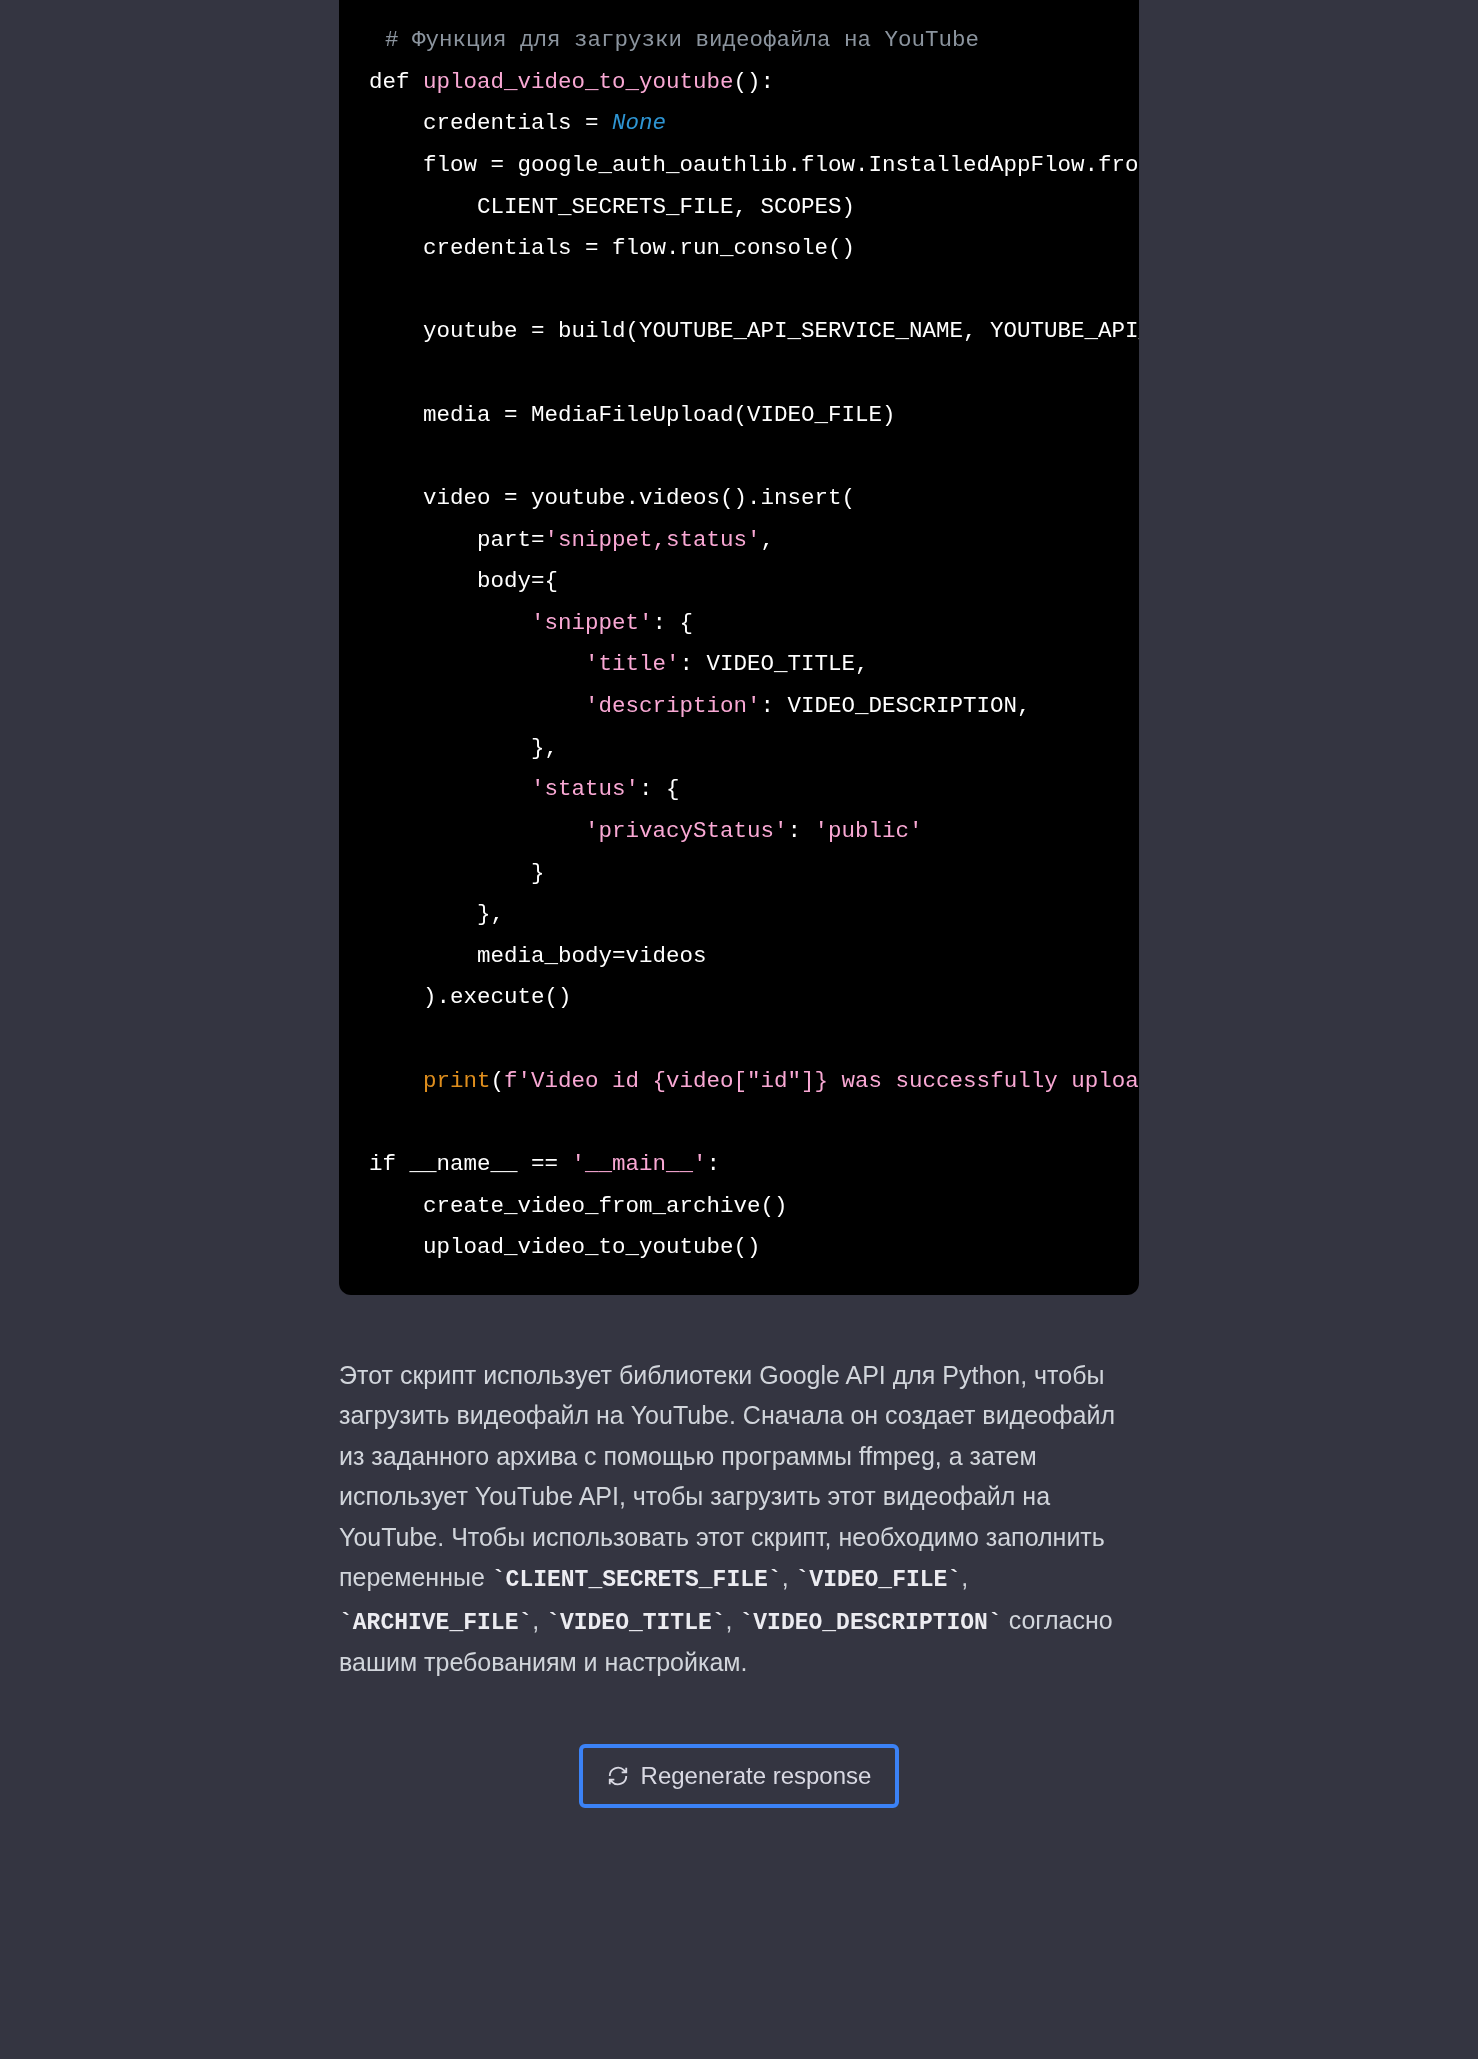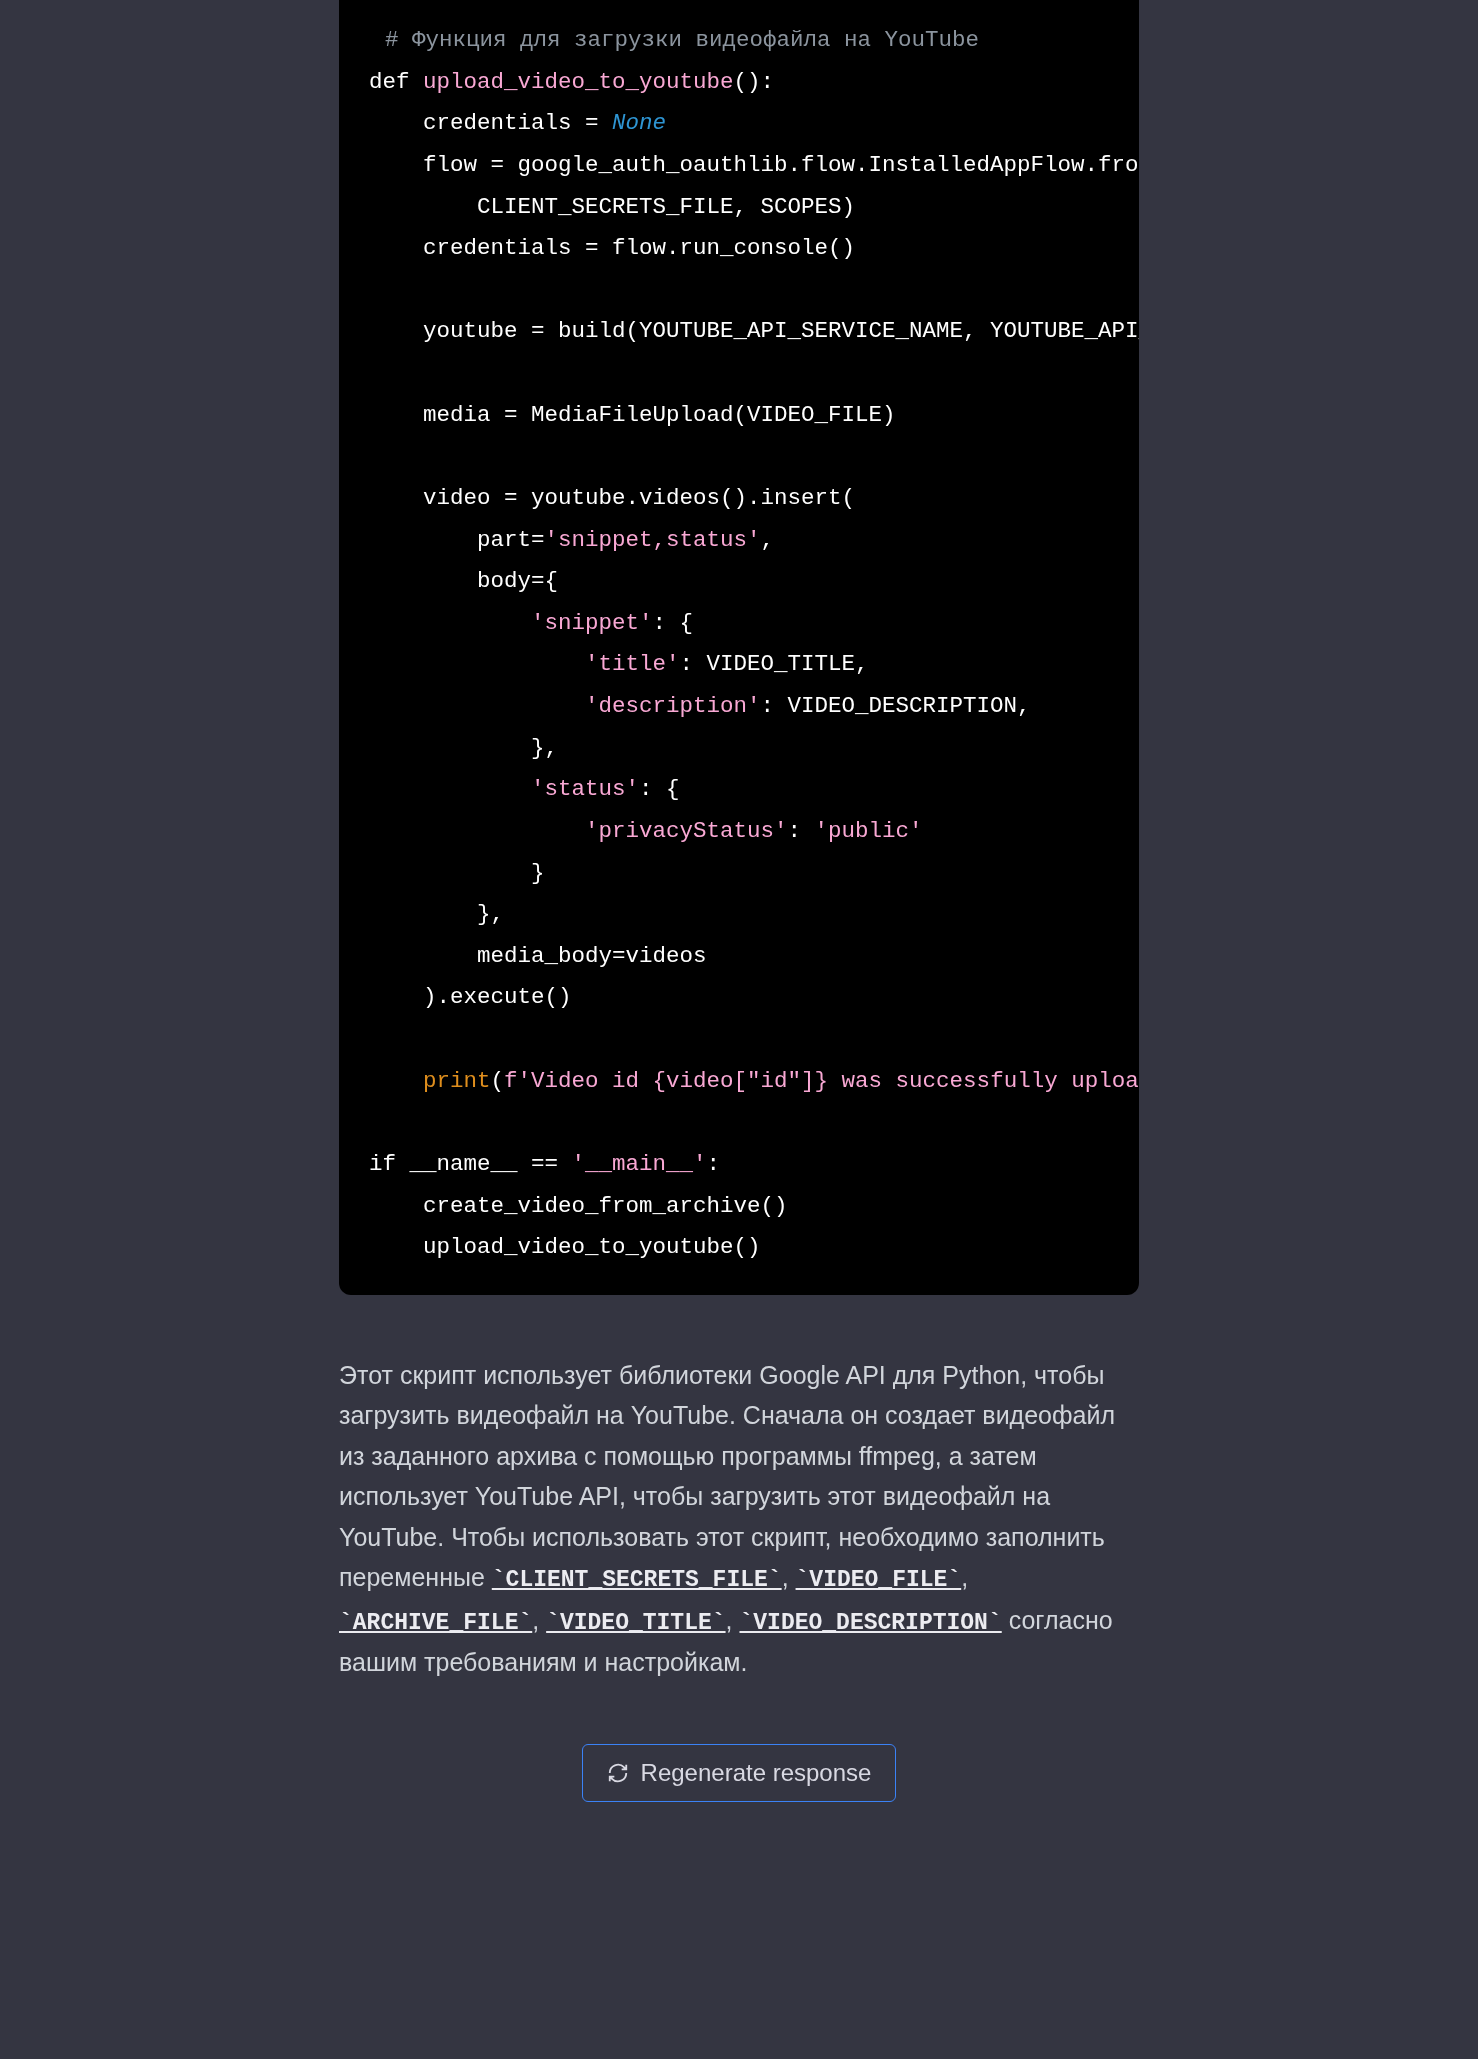--- a/index.html
+++ b/index.html
@@ -39,33 +39,32 @@
     margin: 0 140px;
     font-size: 25px;
     line-height: 1.62;
     color: #d1d5db;
   }
   .explain .inline-code {
     font-family: "SFMono-Regular", Consolas, "Liberation Mono", Menlo, monospace;
     font-weight: 700;
     font-size: 23px;
     color: #ececf1;
-    text-decoration: underline;
   }
 
   .regen-wrap {
     display: flex;
     justify-content: center;
     margin-top: 62px;
   }
   .regen-btn {
     display: inline-flex;
     align-items: center;
     gap: 12px;
-    border: 1px solid #3b82f6;
+    border: 4px solid #3b82f6;
     background: transparent;
     color: #d9d9e3;
     border-radius: 6px;
     padding: 14px 24px;
     font-size: 24px;
     cursor: pointer;
   }
   .regen-icon {
     width: 22px;
     height: 22px;

